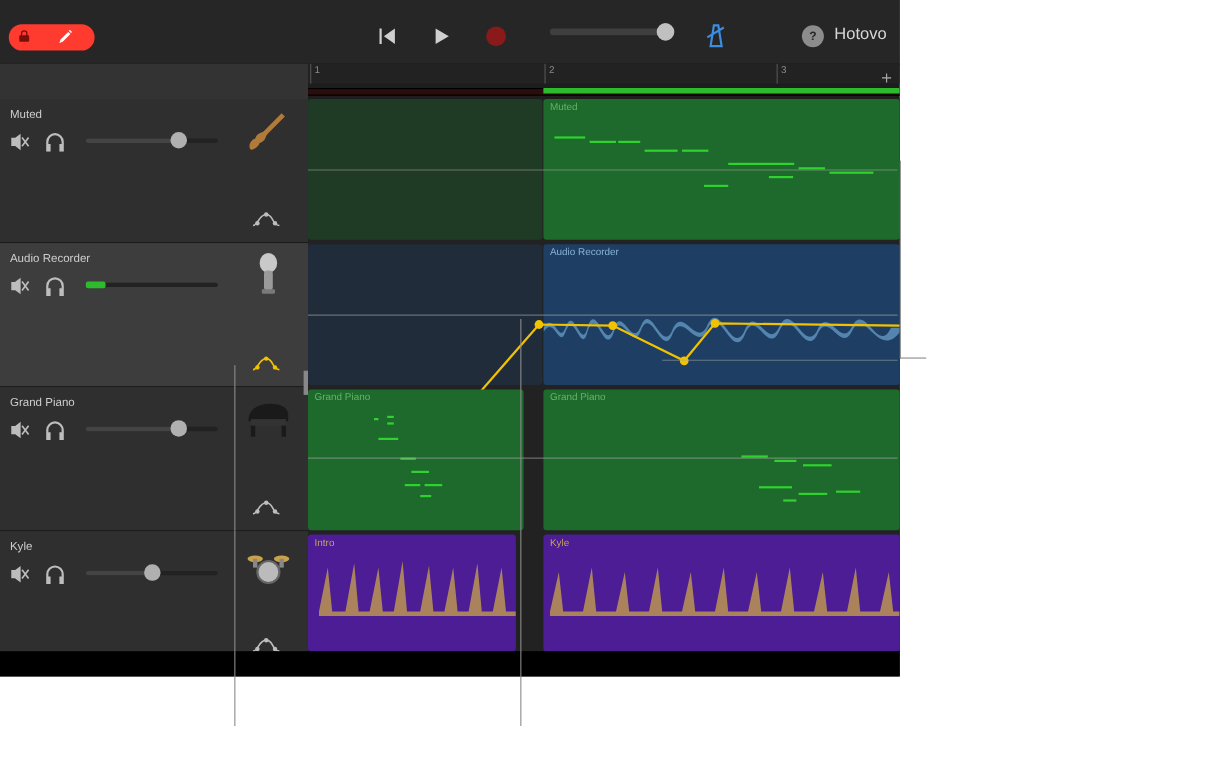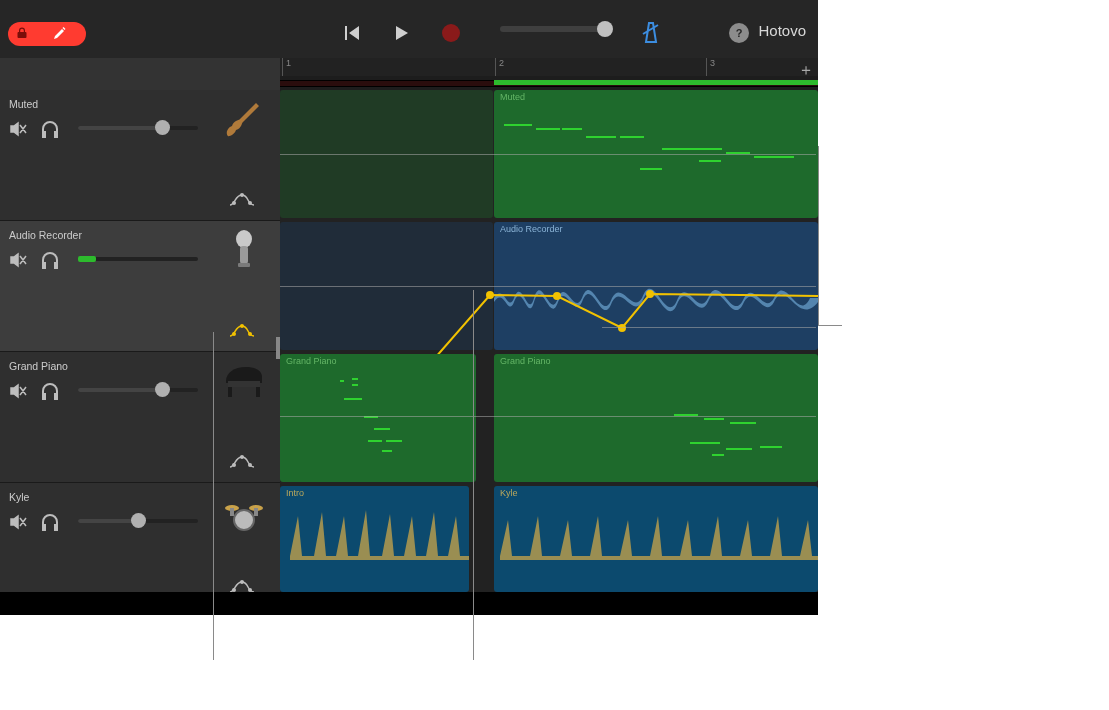--- a/index.html
+++ b/index.html
@@ -37,21 +37,21 @@
   .trk .icon{position:absolute;right:14px;top:10px;width:44px;height:40px;display:flex;align-items:center;justify-content:center;}
   .autobtn{position:absolute;right:24px;width:28px;height:24px;display:flex;align-items:center;justify-content:center;}
   
   .body{position:absolute;left:280px;top:90px;right:0;bottom:0;background:#222;}
   .region{position:absolute;border-radius:3px;overflow:hidden;}
   .region .label{position:absolute;left:6px;top:2px;font-size:9px;opacity:.85;}
   .region.green{background:#1e6a2c;}
   .region.green .label{color:#70c270;}
   .region.blue{background:#1e3f63;}
   .region.blue .label{color:#9bc5e8;}
-  .region.gold{background:#0c4a6e;}
+  .region.gold{background:#4c1d95;}
   .region.gold .label{color:#d8b859;}
   .hline{position:absolute;left:0;right:2px;height:0;border-top:1px solid rgba(170,170,170,.55);}
   
   .auto{stroke:#f2c200;stroke-width:2;fill:none;}
   .autopt{fill:#f2c200;}
   
   .note{position:absolute;height:2px;background:#2fd22f;}
   
   .wave path{fill:#6197c2;opacity:.8;}
   .drumwave path{fill:#caa54a;opacity:.75;}

